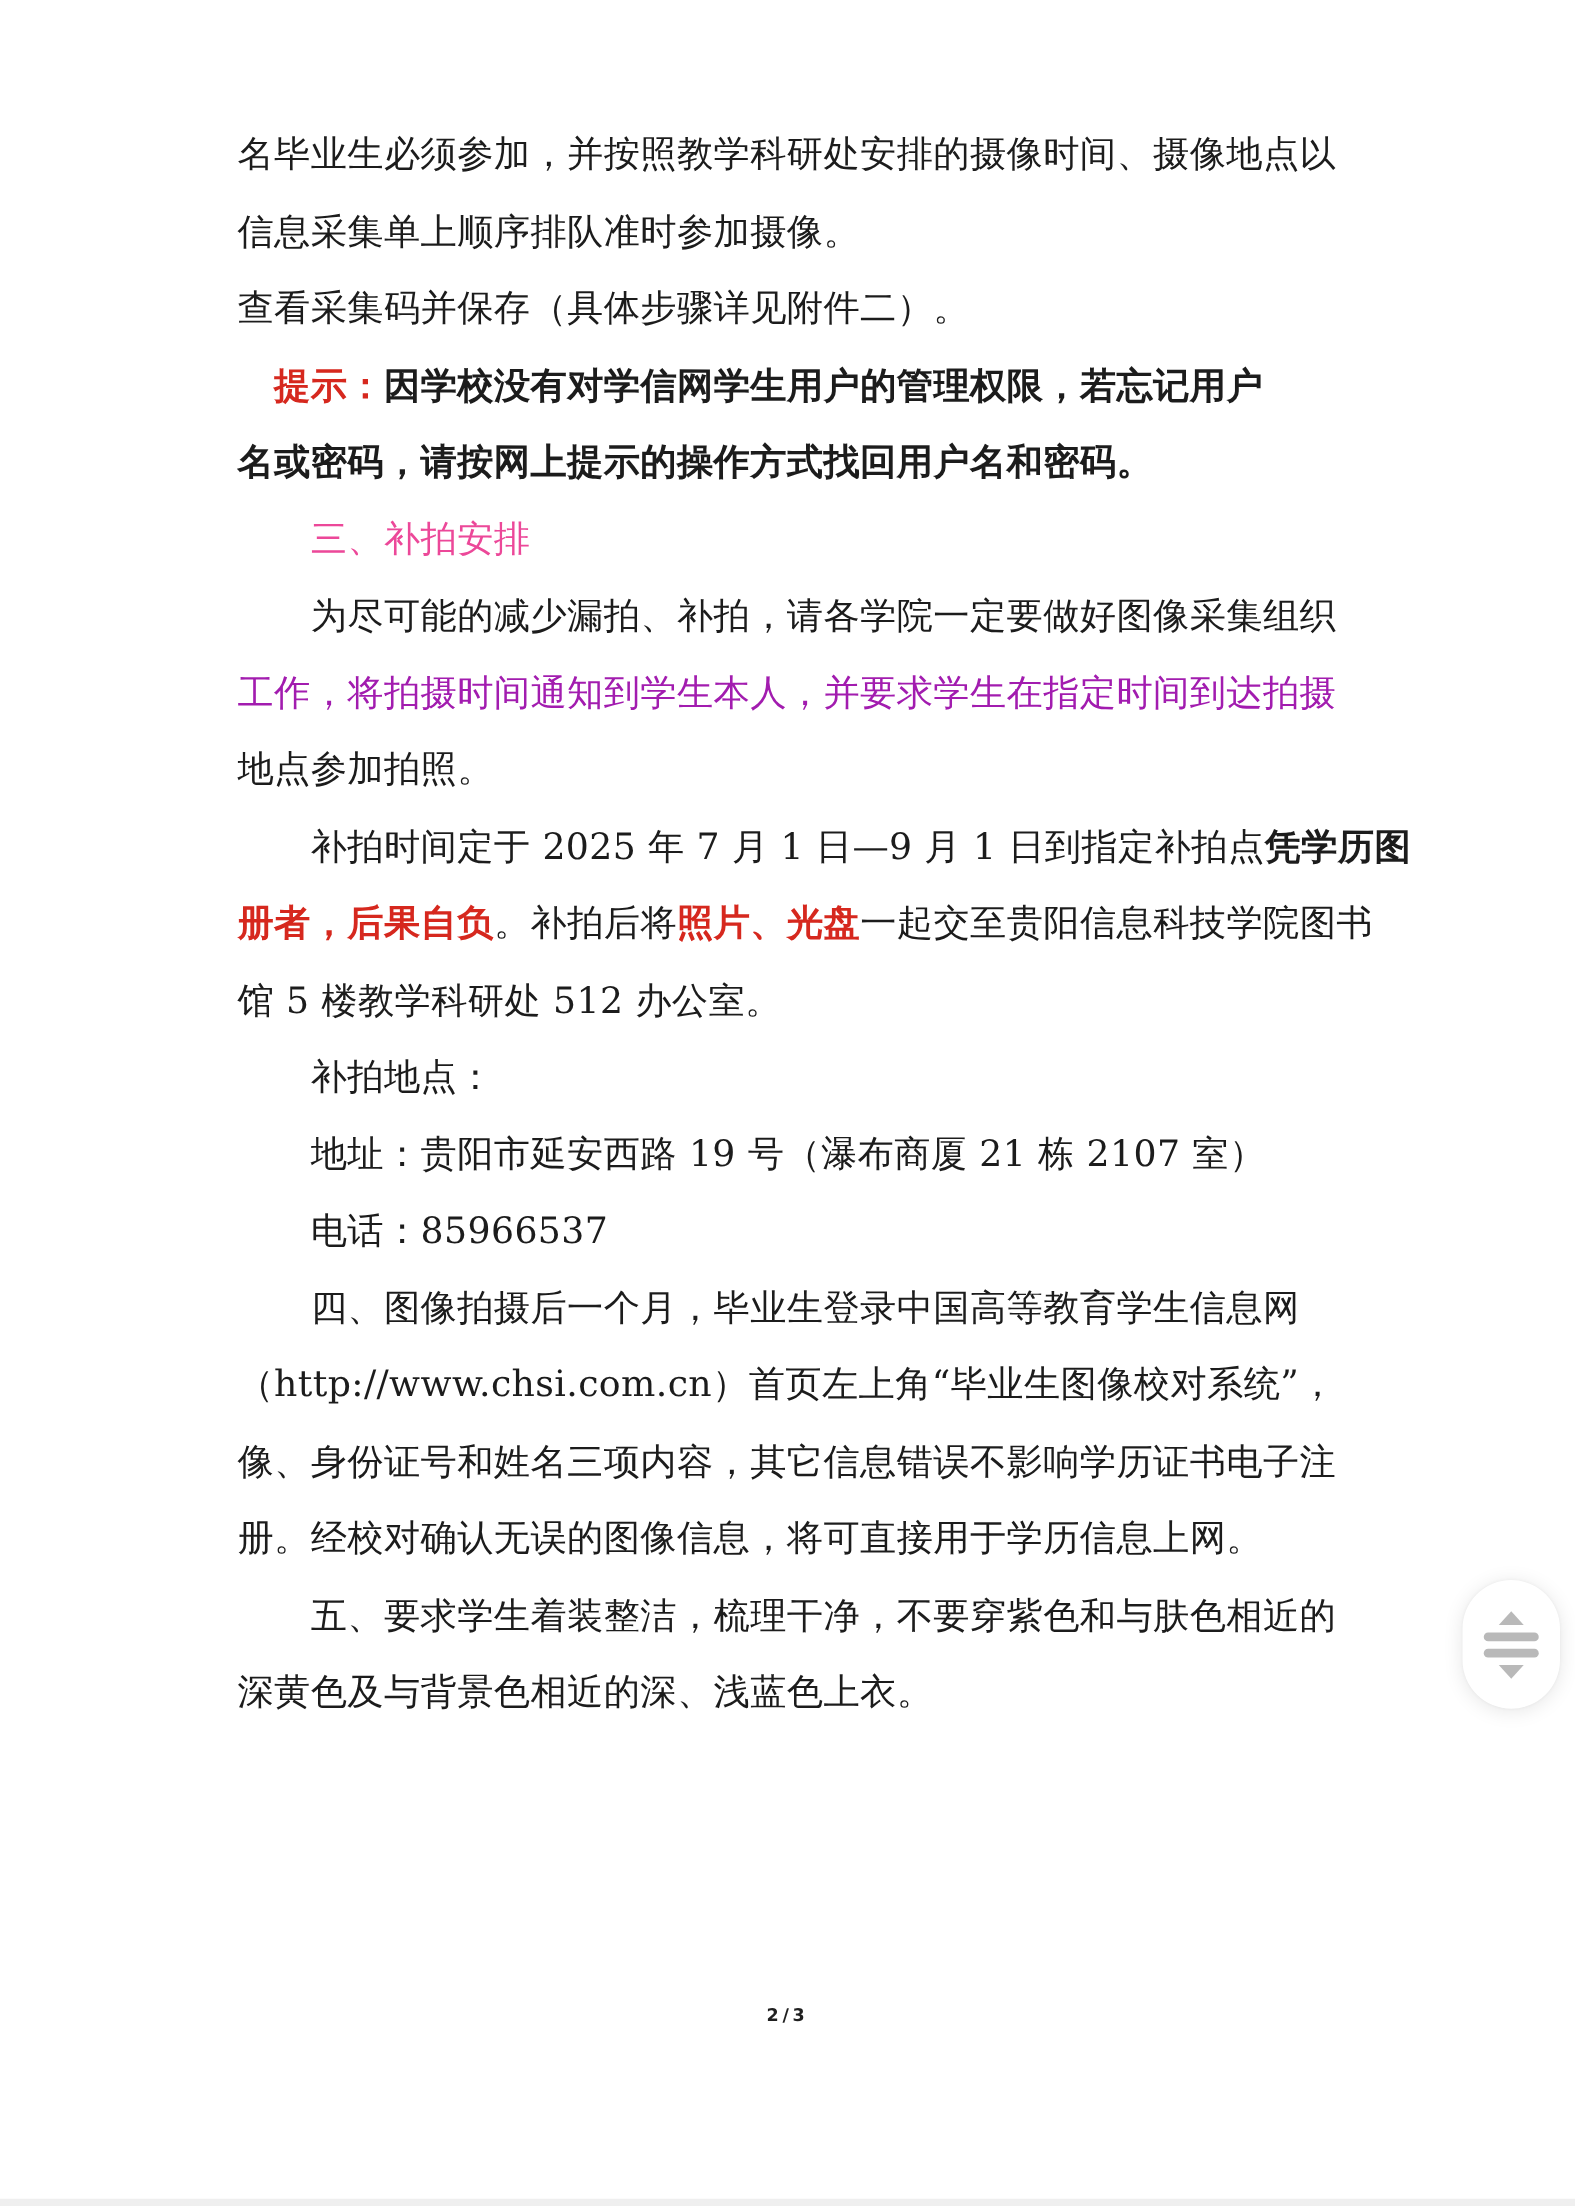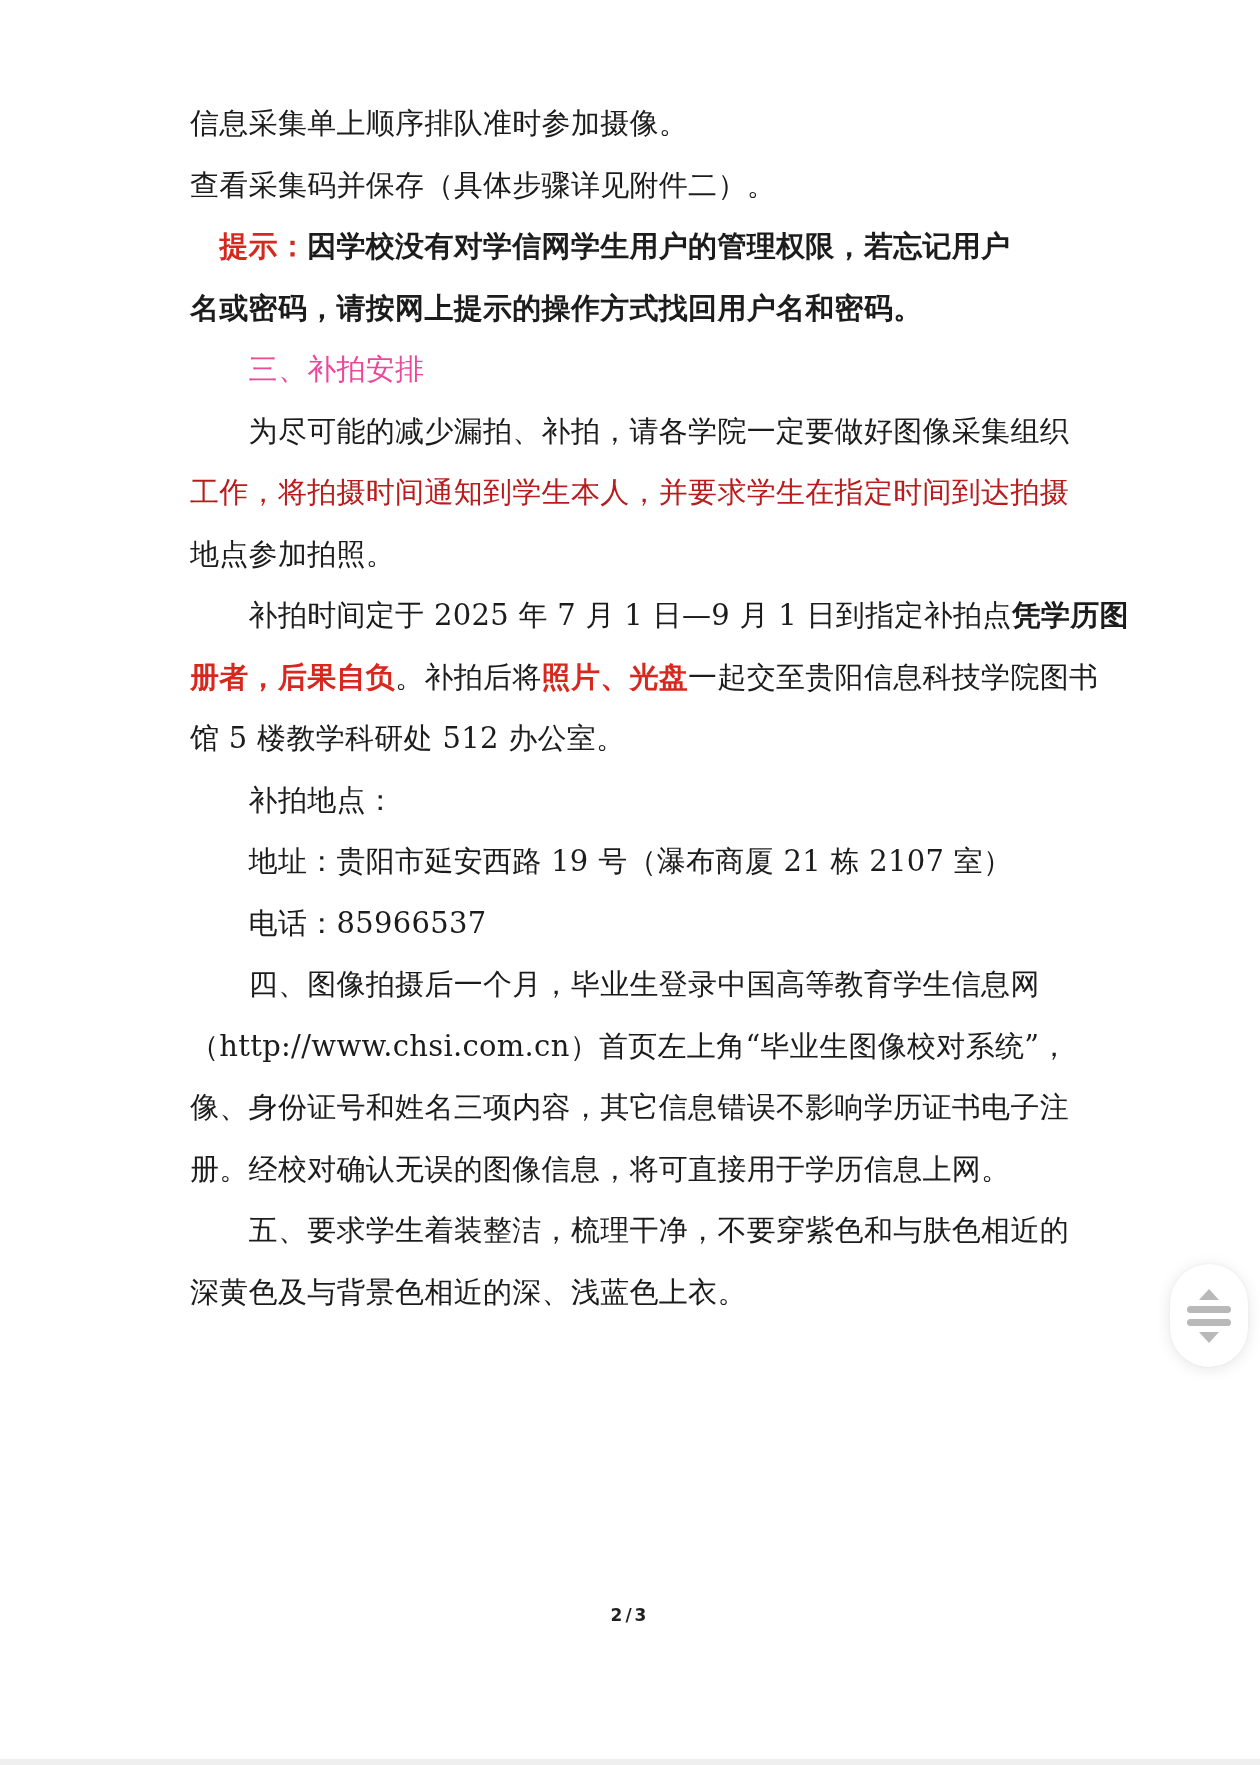--- a/index.html
+++ b/index.html
@@ -31,21 +31,21 @@
   .seg-normal { font-weight: 400; }
   .seg-bold   { font-weight: 700; }
   .seg-red    { font-weight: 700; color: #d6281e; }
   .footer {
     position: absolute;
     left: 0;
     top: 1605px;
     width: 100%;
     text-align: center;
     font-family: "DejaVu Sans", "Liberation Sans", sans-serif;
-    font-size: 17px;
+    font-size: 14px;
     font-weight: 700;
     color: #1f1f1f;
     letter-spacing: 3px;
   }
   .scroll-widget {
     position: absolute;
     left: 1170px;
     top: 1264px;
     width: 78px;
     height: 103px;
@@ -84,27 +84,28 @@
     bottom: 0;
     width: 100%;
     height: 6px;
     background: #efefef;
   }
 </style>
 </head>
 <body style="background: rgb(255, 255, 255);">
 
 <div class="doc">
+    <div class="line" style="color: rgb(28, 28, 28);"><span class="seg-normal">名毕业生必须参加，并按照教学科研处安排的摄像时间、摄像地点以</span></div>
     <div class="line" style="color: rgb(28, 28, 28);"><span class="seg-normal">信息采集单上顺序排队准时参加摄像。</span></div>
     <div class="line" style="color: rgb(28, 28, 28);"><span class="seg-normal">查看采集码并保存（具体步骤详见附件二）。</span></div>
     <div class="line" style="color: rgb(28, 28, 28);"><span class="seg-red" style="color: rgb(214, 40, 30);">　提示：</span><span class="seg-bold">因学校没有对学信网学生用户的管理权限，若忘记用户</span></div>
     <div class="line" style="color: rgb(28, 28, 28);"><span class="seg-bold">名或密码，请按网上提示的操作方式找回用户名和密码。</span></div>
     <div class="line" style="color: #ec4899;"><span class="seg-normal">　　三、补拍安排</span></div>
     <div class="line" style="color: rgb(28, 28, 28);"><span class="seg-normal">　　为尽可能的减少漏拍、补拍，请各学院一定要做好图像采集组织</span></div>
-    <div class="line" style="color: #b91c1c;"><span class="seg-normal">工作，将拍摄时间通知到学生本人，并要求学生在指定时间到达拍摄</span></div>
+    <div class="line" style="color: #a21caf;"><span class="seg-normal">工作，将拍摄时间通知到学生本人，并要求学生在指定时间到达拍摄</span></div>
     <div class="line" style="color: rgb(28, 28, 28);"><span class="seg-normal">地点参加拍照。</span></div>
     <div class="line" style="color: rgb(28, 28, 28);"><span class="seg-normal">　　补拍时间定于 2025 年 7 月 1 日—9 月 1 日到指定补拍点</span><span class="seg-bold">凭学历图</span></div>
     <div class="line" style="color: rgb(28, 28, 28);"><span class="seg-red" style="color: rgb(214, 40, 30);">册者，后果自负</span><span class="seg-normal">。补拍后将</span><span class="seg-red" style="color: rgb(214, 40, 30);">照片、光盘</span><span class="seg-normal">一起交至贵阳信息科技学院图书</span></div>
     <div class="line" style="color: rgb(28, 28, 28);"><span class="seg-normal">馆 5 楼教学科研处 512 办公室。</span></div>
     <div class="line" style="color: rgb(28, 28, 28);"><span class="seg-normal">　　补拍地点：</span></div>
     <div class="line" style="color: rgb(28, 28, 28);"><span class="seg-normal">　　地址：贵阳市延安西路 19 号（瀑布商厦 21 栋 2107 室）</span></div>
     <div class="line" style="color: rgb(28, 28, 28);"><span class="seg-normal">　　电话：85966537</span></div>
     <div class="line" style="color: rgb(28, 28, 28);"><span class="seg-normal">　　四、图像拍摄后一个月，毕业生登录中国高等教育学生信息网</span></div>
     <div class="line" style="color: rgb(28, 28, 28);"><span class="seg-normal">（http://www.chsi.com.cn）首页左上角“毕业生图像校对系统”，</span></div>
     <div class="line" style="color: rgb(28, 28, 28);"><span class="seg-normal">像、身份证号和姓名三项内容，其它信息错误不影响学历证书电子注</span></div>

